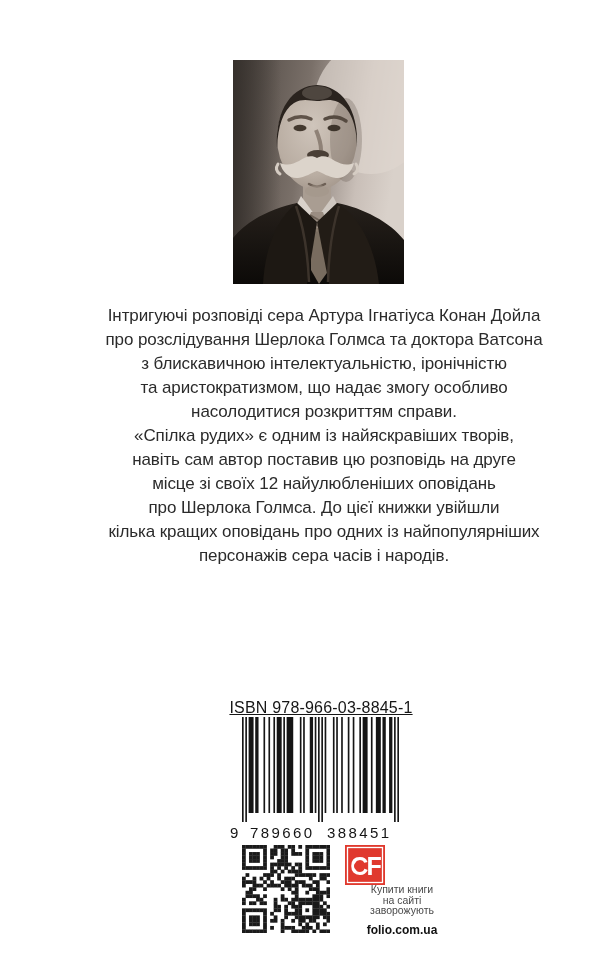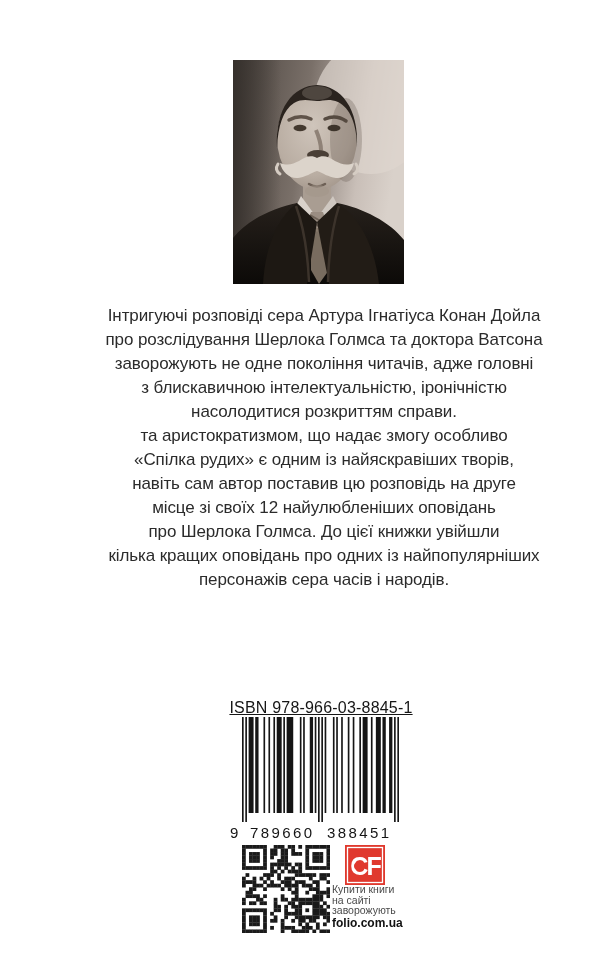--- a/index.html
+++ b/index.html
@@ -23,23 +23,23 @@
     height:19px;line-height:19px;white-space:nowrap;text-decoration:underline;
   }
   .barcode-svg{display:block;width:184px;height:124px;}
 
   .qr{position:absolute;left:242px;top:845px;width:88px;height:88px;display:block;}
 
   .logo{position:absolute;left:345px;top:845px;width:40px;height:40px;display:block;}
 
   .pub-text{
     position:absolute;left:332px;top:884px;width:140px;
-    font-size:10.5px;line-height:10.5px;color:#4a4a4a;text-align:left;
+    font-size:10.5px;line-height:10.5px;color:#4a4a4a;text-align:center;
   }
-  .pub-text .site{font-size:12px;line-height:13px;font-weight:bold;color:#111;margin-top:1px;}
+  .pub-text .site{font-size:12px;line-height:13px;font-weight:bold;color:#111;margin-top:8px;}
 </style>
 </head>
 <body>
 
 <div class="page">
 
   <svg class="portrait" viewBox="0 0 171 224" aria-hidden="true">
     <defs>
       <linearGradient id="pbg" x1="0" y1="0" x2="1" y2="0.2">
         <stop offset="0" stop-color="#4a433e"></stop>
@@ -88,24 +88,23 @@
     <path d="M78 168 L90 168 L96 210 L86 224 L78 210 Z" fill="#847768" opacity="0.9"></path>
     <path d="M64 143 L84 162 L74 224 H30 C32 190 42 160 64 143 Z" fill="#1d1813"></path>
     <path d="M104 143 L84 162 L96 224 H146 C142 188 128 158 104 143 Z" fill="#221c16"></path>
     <path d="M63 146 Q74 176 76 222" stroke="#3c332b" stroke-width="2.5" fill="none"></path>
     <path d="M106 146 Q96 178 95 222" stroke="#3c332b" stroke-width="2.5" fill="none"></path>
   </svg>
 
   <div class="description">
     <div class="line">Інтригуючі розповіді сера Артура Ігнатіуса Конан Дойла</div>
     <div class="line">про розслідування Шерлока Голмса та доктора Ватсона</div>
-    <div class="line">заворожують не одне покоління читачів, адже головні</div>
     <div class="line">з блискавичною інтелектуальністю, іронічністю</div>
+    <div class="line">та аристократизмом, що надає змогу особливо</div>
     <div class="line">насолодитися розкриттям справи.</div>
-    <div class="line">та аристократизмом, що надає змогу особливо</div>
     <div class="line">«Спілка рудих» є одним із найяскравіших творів,</div>
     <div class="line">навіть сам автор поставив цю розповідь на друге</div>
     <div class="line">місце зі своїх 12 найулюбленіших оповідань</div>
     <div class="line">про Шерлока Голмса. До цієї книжки увійшли</div>
     <div class="line">кілька кращих оповідань про одних із найпопулярніших</div>
     <div class="line">персонажів сера часів і народів.</div>
   </div>
 
   <div class="barcode-block">
     <div class="isbn">ISBN 978-966-03-8845-1</div>

